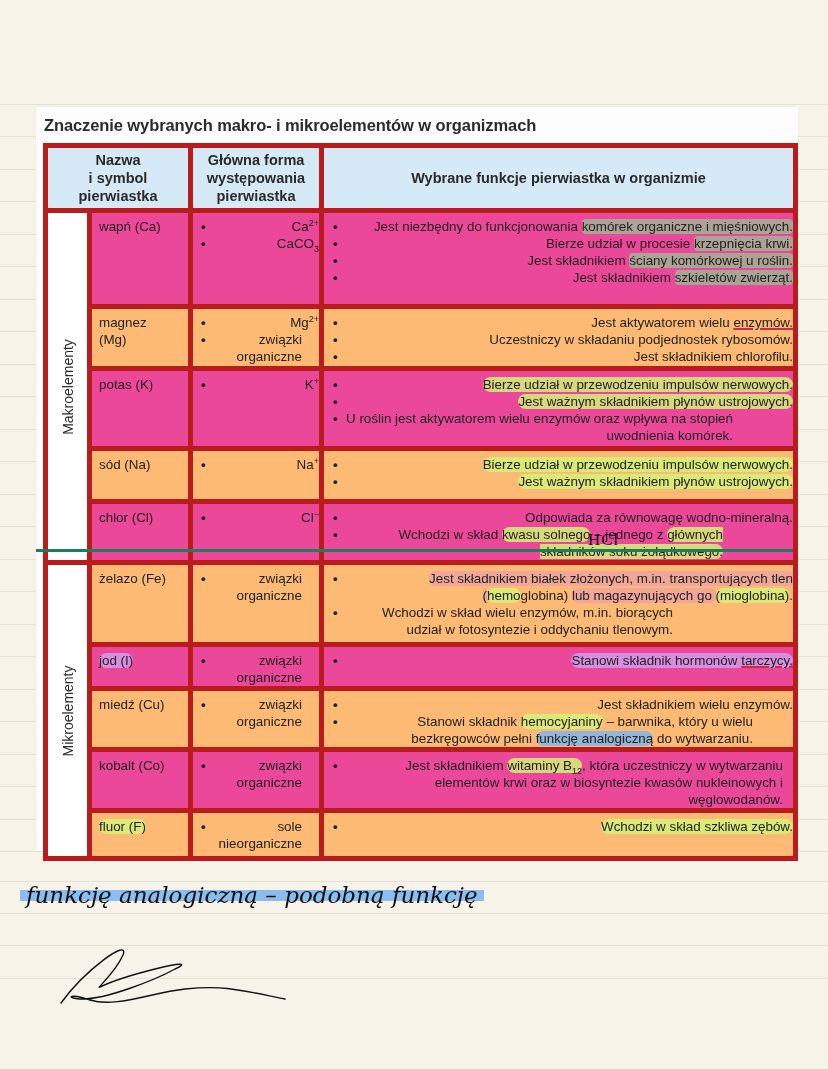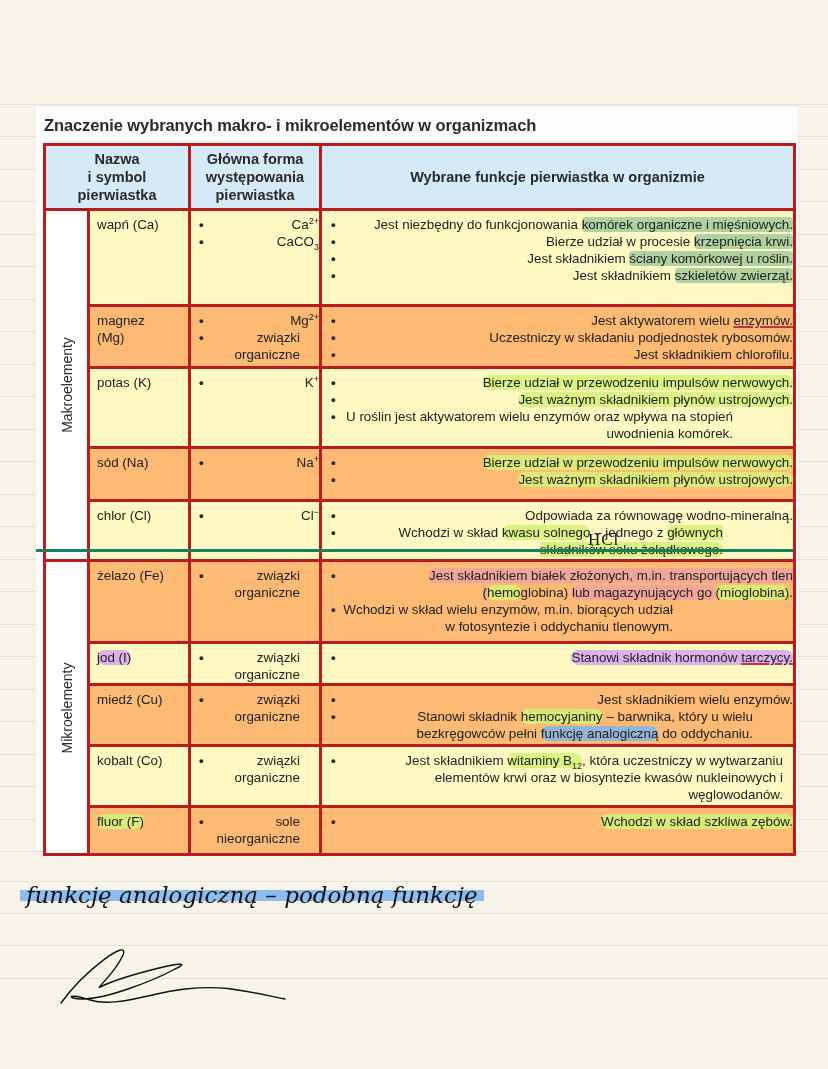--- a/index.html
+++ b/index.html
@@ -16,33 +16,33 @@
   }
   .title {
     position: absolute; left: 44px; top: 116px;
     font-size: 16.5px; font-weight: bold; color: #2b2b2b; letter-spacing: -0.1px;
   }
   table.t {
     position: absolute; left: 43px; top: 143px; width: 750px;
     border-collapse: collapse; table-layout: fixed;
     font-size: 13.4px; line-height: 17px;
   }
-  table.t td, table.t th { border: 3px solid #b91c1c; vertical-align: top; padding: 0; }
+  table.t td, table.t th { border: 5px solid #b91c1c; vertical-align: top; padding: 0; }
   table.t th {
     background: #d6e9f6; font-weight: bold; text-align: center; vertical-align: middle;
     font-size: 14.5px; line-height: 18px; color: #2a2a2a;
   }
   .cat { background: #fff; text-align: center; vertical-align: middle !important; position: relative; }
   .cat .vlab {
     position: absolute; left: 50%; top: 50%;
     transform: translate(-50%,-50%) rotate(-90deg);
     white-space: nowrap; font-size: 14px; color: #2a2a2a;
   }
   tr.blue td.c { background: #fdba74; }
-  tr.white td.c { background: #fef9c3; margin-left: 28px; }
+  tr.white td.c { background: #ec4899; margin-left: 28px; }
   td.name { padding: 5px 0 0 7px !important; }
   td.form { padding: 5px 0 0 7px !important; }
   td.fn { padding: 5px 0 0 8px !important; }
   ul { margin: 0; padding: 0; list-style: none; text-align: right; }
   li { position: relative; padding-left: 12px; }
   li::before { content: "\2022"; position: absolute; left: 1px; top: 0; font-weight: bold; }
   .hl-g { background: rgba(150,195,150,0.75); border-radius: 4px; }
   .hl-y { background: rgba(212,241,120,0.85); border-radius: 8px; }
   .hl-r { background: rgba(235,160,165,0.75); border-radius: 6px; }
   .hl-p { background: rgba(210,160,240,0.8); border-radius: 8px; }
@@ -242,21 +242,21 @@
   <tr class="blue" style="height:61px">
     <td class="c name">miedź (Cu)</td>
     <td class="c form">
       <ul>
             <li style="width:90px">związki organiczne</li>
           </ul>
     </td>
     <td class="c fn">
       <ul>
         <li>Jest składnikiem wielu enzymów.</li>
-        <li style="padding-right:40px"><span>Stanowi składnik </span><span class="hl-y">hemocyjaniny</span><span> – barwnika, który u wielu bezkręgowców pełni </span><span class="hl-b">funkcję analogiczną</span><span> do oddychaniu.</span></li>
+        <li style="padding-right:40px"><span>Stanowi składnik </span><span class="hl-y">hemocyjaniny</span><span> – barwnika, który u wielu bezkręgowców pełni </span><span class="hl-b">funkcję analogiczną</span><span> do wytwarzaniu.</span></li>
       </ul>
     </td>
   </tr>
 
   <tr class="white" style="height:61px">
     <td class="c name">kobalt (Co)</td>
     <td class="c form">
       <ul>
             <li style="width:90px">związki organiczne</li>
           </ul>

